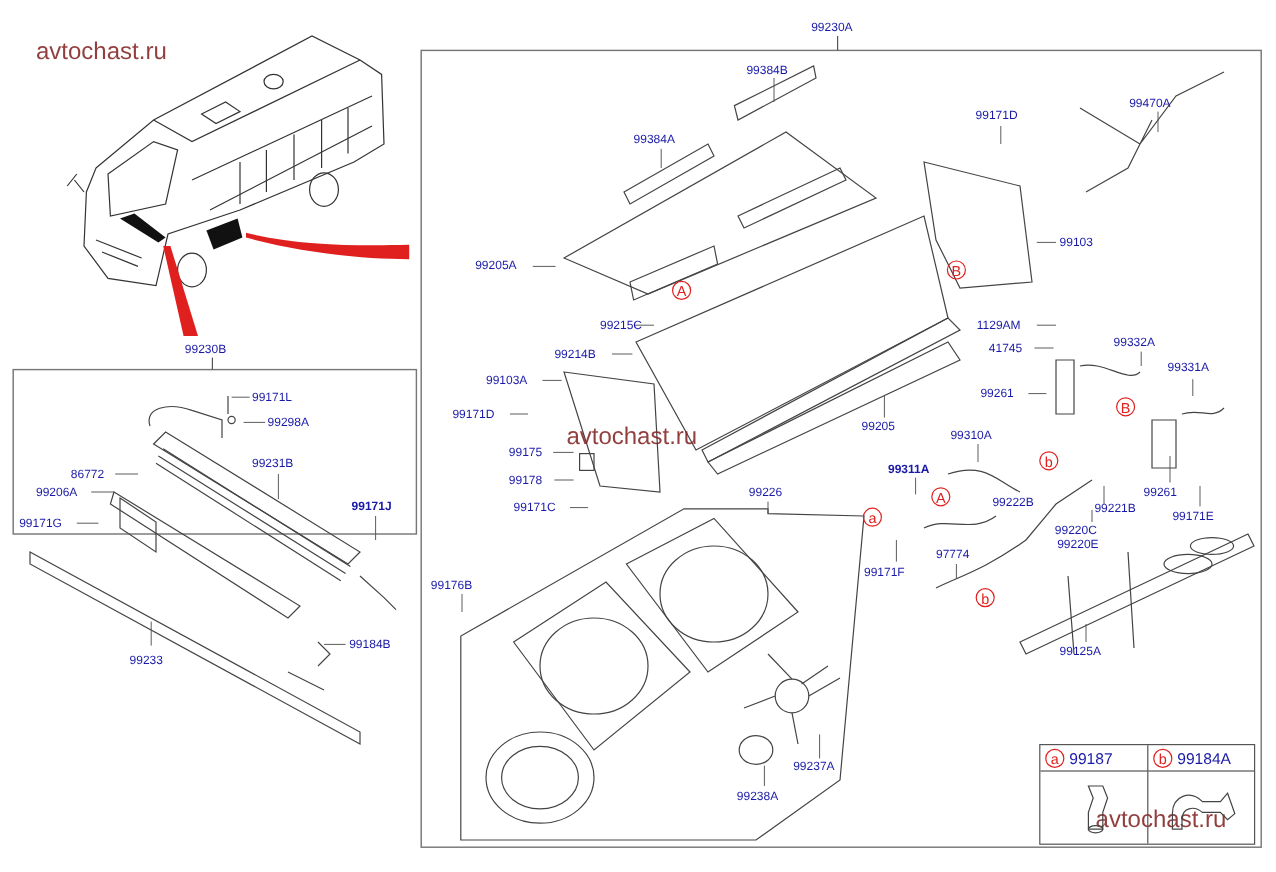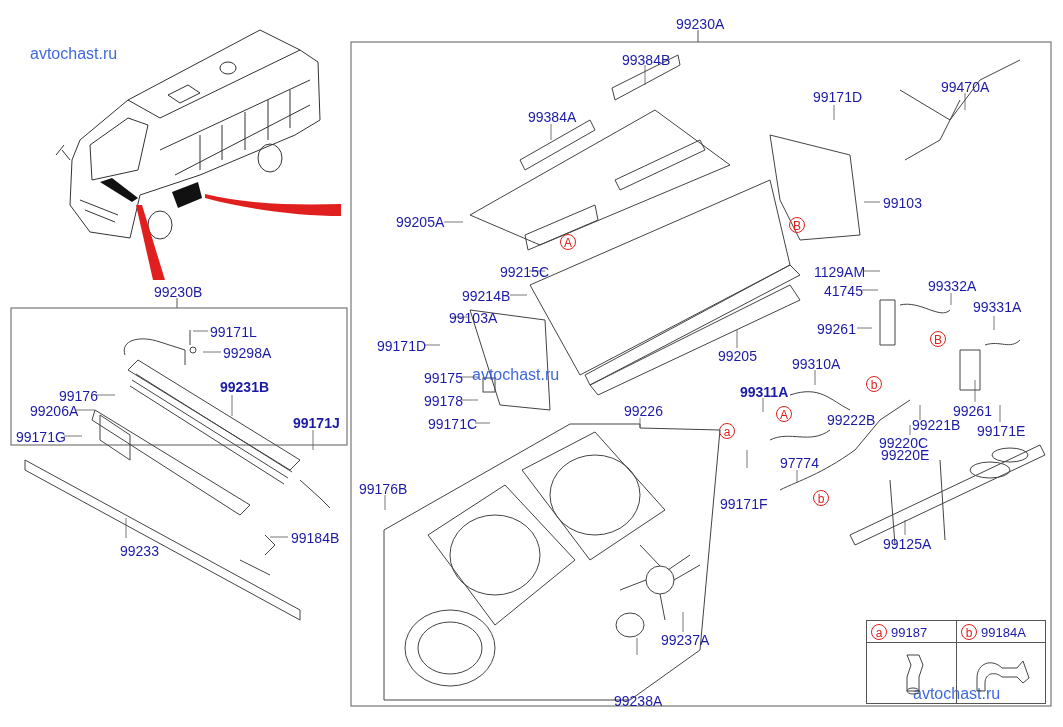--- a/index.html
+++ b/index.html
@@ -1,19 +1,19 @@
 <!DOCTYPE html>
 <html><head>
 <meta charset="utf-8">
 <style>
   html,body{margin:0;padding:0;background:#fff;}
   body{width:1063px;height:727px;position:relative;overflow:hidden;font-family:"Liberation Sans",sans-serif;}
   #canvas{position:absolute;left:0;top:0;width:1063px;height:727px;}
-  .lbl{position:absolute;font-size:14px;color:#1a1aa8;white-space:nowrap;line-height:14px;cursor:pointer;}
-  .wm{position:absolute;font-size:16px;color:#1d4ed8;opacity:.85;white-space:nowrap;margin-top:13px;}
+  .lbl{position:absolute;font-size:10px;color:#1a1aa8;white-space:nowrap;line-height:14px;cursor:pointer;}
+  .wm{position:absolute;font-size:20px;color:#7f1d1d;opacity:.85;white-space:nowrap;}
   .ref{position:absolute;width:16px;height:16px;border:1.2px solid #e0201e;border-radius:50%;color:#e0201e;font-size:12px;line-height:16px;text-align:center;box-sizing:border-box;background:transparent;}
   .legend{position:absolute;left:866px;top:620px;width:180px;height:84px;border:1px solid #555;box-sizing:border-box;}
   .legend .cell{position:absolute;top:0;height:22px;border-bottom:1px solid #555;box-sizing:border-box;}
   .legend .c1{left:0;width:90px;border-right:1px solid #555;}
   .legend .c2{left:90px;width:88px;}
   .legend .b1{position:absolute;left:0;top:22px;width:90px;height:60px;border-right:1px solid #555;box-sizing:border-box;}
   .legend .code{position:absolute;left:24px;top:4px;font-size:13px;color:#1a1aa8;}
   .legend .ref{top:3px;left:4px;}
 </style>
 </head>
@@ -149,62 +149,62 @@
 
 <div class="wm" style="left:30px;top:32px;">avtochast.ru</div>
 <div class="wm" style="left:472px;top:353px;">avtochast.ru</div>
 <div class="wm" style="left:913px;top:672px;">avtochast.ru</div>
 
 <div class="lbl" style="left:676px;top:17px;">99230A</div>
 <div class="lbl" style="left:154px;top:285px;">99230B</div>
 
 <div class="lbl" style="left:210px;top:325px;">99171L</div>
 <div class="lbl" style="left:223px;top:346px;">99298A</div>
-<div class="lbl" style="left:220px;top:380px;font-weight:bold;">99231B</div>
-<div class="lbl" style="left:59px;top:389px;">99176</div>
+<div class="lbl" style="left:210px;top:380px;">99231B</div>
+<div class="lbl" style="left:59px;top:389px;">86772</div>
 <div class="lbl" style="left:30px;top:404px;">99206A</div>
 <div class="lbl" style="left:16px;top:430px;">99171G</div>
 <div class="lbl" style="left:293px;top:416px;font-weight:bold;">99171J</div>
-<div class="lbl" style="left:108px;top:544px;margin-left:12px;">99233</div>
+<div class="lbl" style="left:108px;top:544px;">99233</div>
 <div class="lbl" style="left:291px;top:531px;">99184B</div>
 
 <div class="lbl" style="left:622px;top:53px;">99384B</div>
 <div class="lbl" style="left:528px;top:110px;">99384A</div>
 <div class="lbl" style="left:396px;top:215px;text-align:right;">99205A</div>
 <div class="lbl" style="left:813px;top:90px;">99171D</div>
 <div class="lbl" style="left:941px;top:80px;">99470A</div>
 <div class="lbl" style="left:883px;top:196px;">99103</div>
 <div class="lbl" style="left:478px;top:265px;margin-left:22px;">99215C</div>
 <div class="lbl" style="left:462px;top:289px;">99214B</div>
-<div class="lbl" style="left:405px;top:311px;margin-left:44px;">99103A</div>
+<div class="lbl" style="left:405px;top:311px;">99103A</div>
 <div class="lbl" style="left:377px;top:339px;">99171D</div>
 <div class="lbl" style="left:424px;top:371px;">99175</div>
 <div class="lbl" style="left:424px;top:394px;">99178</div>
 <div class="lbl" style="left:428px;top:417px;">99171C</div>
 <div class="lbl" style="left:718px;top:349px;">99205</div>
 <div class="lbl" style="left:624px;top:404px;">99226</div>
 <div class="lbl" style="left:814px;top:265px;">1129AM</div>
 <div class="lbl" style="left:824px;top:284px;">41745</div>
 <div class="lbl" style="left:928px;top:279px;">99332A</div>
 <div class="lbl" style="left:817px;top:322px;">99261</div>
 <div class="lbl" style="left:973px;top:300px;">99331A</div>
 <div class="lbl" style="left:792px;top:357px;">99310A</div>
 <div class="lbl" style="left:740px;top:385px;font-weight:bold;">99311A</div>
 <div class="lbl" style="left:827px;top:413px;text-align:right;">99222B</div>
 <div class="lbl" style="left:912px;top:418px;">99221B</div>
 <div class="lbl" style="left:953px;top:404px;">99261</div>
 <div class="lbl" style="left:977px;top:424px;">99171E</div>
 <div class="lbl" style="left:879px;top:436px;">99220C</div>
 <div class="lbl" style="left:881px;top:448px;">99220E</div>
-<div class="lbl" style="left:720px;top:497px;">99171F</div>
+<div class="lbl" style="left:720px;top:471px;">99171F</div>
 <div class="lbl" style="left:780px;top:456px;">97774</div>
 <div class="lbl" style="left:883px;top:537px;">99125A</div>
 <div class="lbl" style="left:359px;top:482px;">99176B</div>
 <div class="lbl" style="left:661px;top:633px;">99237A</div>
-<div class="lbl" style="left:614px;top:658px;margin-top:36px;">99238A</div>
+<div class="lbl" style="left:614px;top:658px;">99238A</div>
 
 <div class="ref" style="left:560px;top:234px;">A</div>
 <div class="ref" style="left:789px;top:217px;">B</div>
 <div class="ref" style="left:930px;top:331px;">B</div>
 <div class="ref" style="left:776px;top:406px;">A</div>
 <div class="ref" style="left:719px;top:423px;">a</div>
 <div class="ref" style="left:866px;top:376px;">b</div>
 <div class="ref" style="left:813px;top:490px;">b</div>
 
 <div class="legend">

